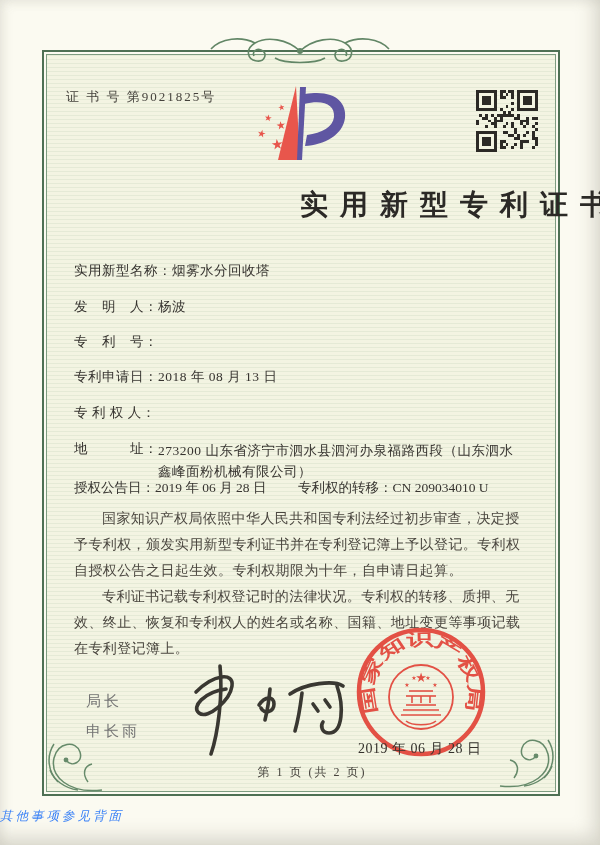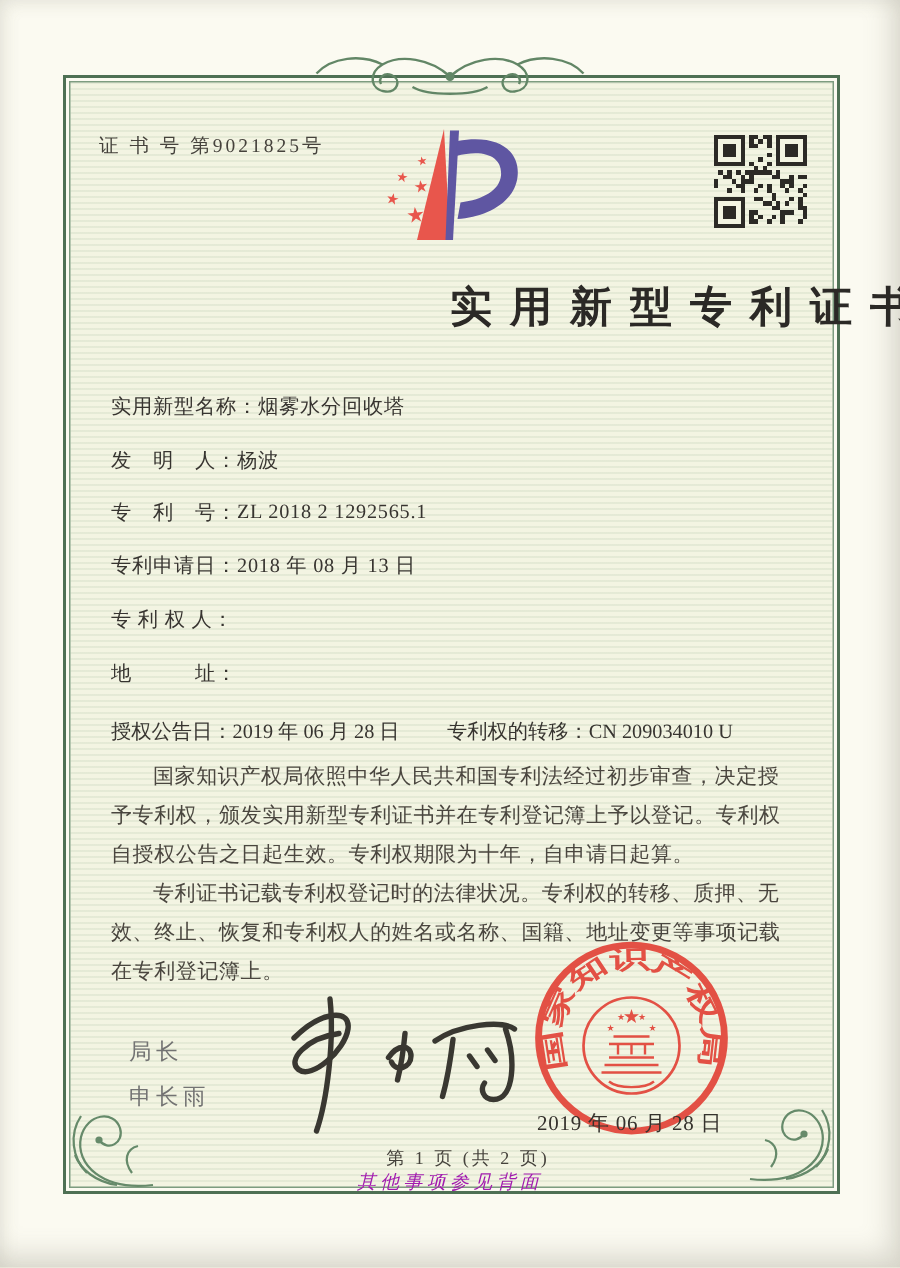--- a/index.html
+++ b/index.html
@@ -49,22 +49,22 @@
   
   .commissioner { left:86px; top:692px; font-size:15px; letter-spacing:3px; color:#737373;
     font-family:"Liberation Sans","DejaVu Sans",sans-serif; }
   .commissioner div { margin-bottom:11px; }
   .signature-box { left:168px; top:652px; width:180px; height:115px; }
   .seal-box { left:354px; top:625px; width:134px; height:134px; opacity:.93; }
   .seal-date { left:358px; top:740px; width:130px; font-size:14px; color:#35322d;
     letter-spacing:.5px; z-index:5; }
   .page-info { left:42px; top:764px; width:518px; text-align:center; font-size:12px;
     letter-spacing:2px; color:#45423c;padding-left:22px; }
-  .footer-note { left:0; top:780px; width:600px; text-align:center; font-size:12.5px;
-    font-style:italic; letter-spacing:3px; color:#a21caf; }
+  .footer-note { left:0; top:808px; width:600px; font-size:12.5px;
+    font-style:italic; letter-spacing:3px; color:#3b82f6; }
 
   
   .ornament-top { left:205px; top:34px; width:190px; height:34px; }
   .flourish-bl { left:44px; top:724px; width:62px; height:70px; }
   .flourish-br { left:496px; top:716px; width:62px; height:78px; transform:scaleX(-1); }
 
   .logo-star { position:absolute; color:#e8564c; line-height:1; }
 </style>
 </head>
 <body>
@@ -228,31 +228,31 @@
 <div class="abs field-row row1">
   <span class="field-label">实用新型名称：</span>
   <span class="field-value">烟雾水分回收塔</span>
 </div>
 <div class="abs field-row row2">
   <span class="field-label">发　明　人：</span>
   <span class="field-value">杨波</span>
 </div>
 <div class="abs field-row row3">
   <span class="field-label">专　利　号：</span>
-  <span class="field-value">ZL 2018 2 1292565.1</span>
 </div>
 <div class="abs field-row row4">
   <span class="field-label">专利申请日：</span>
   <span class="field-value">2018 年 08 月 13 日</span>
 </div>
 <div class="abs field-row row5">
   <span class="field-label">专 利 权 人：</span>
 </div>
 <div class="abs field-row row6">
   <span class="field-label">地　　　址：</span>
+  <span class="field-value">273200 山东省济宁市泗水县泗河办泉福路西段（山东泗水鑫峰面粉机械有限公司）</span>
 </div>
 
 <div class="abs grant-row">
   <span>授权公告日：</span><span>2019 年 06 月 28 日</span>
   <span class="grant-right"><span>专利权的转移：</span><span>CN 209034010 U</span></span>
 </div>
 
 <div class="abs body-text">
   <p>国家知识产权局依照中华人民共和国专利法经过初步审查，决定授予专利权，颁发实用新型专利证书并在专利登记簿上予以登记。专利权自授权公告之日起生效。专利权期限为十年，自申请日起算。</p>
   <p>专利证书记载专利权登记时的法律状况。专利权的转移、质押、无效、终止、恢复和专利权人的姓名或名称、国籍、地址变更等事项记载在专利登记簿上。</p>

